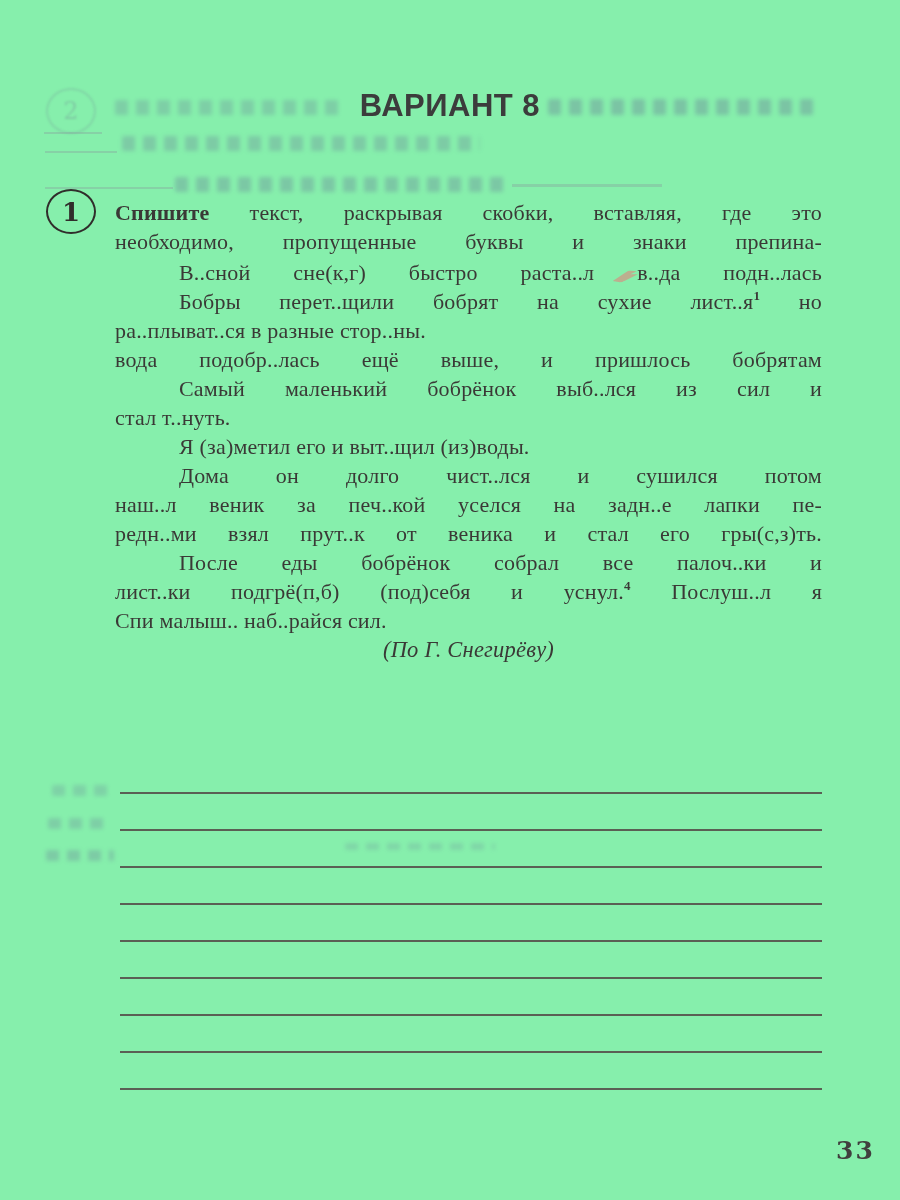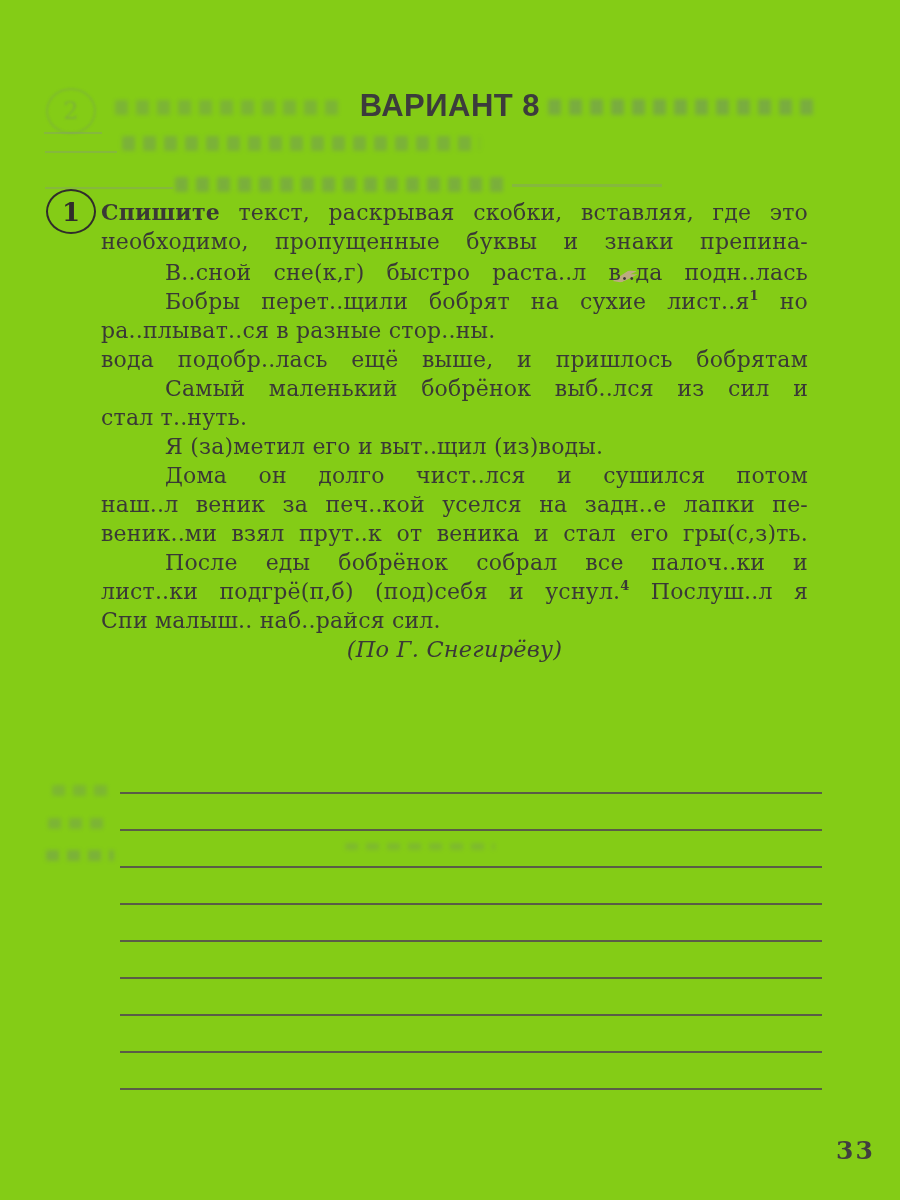--- a/index.html
+++ b/index.html
@@ -1,38 +1,38 @@
 <!DOCTYPE html>
 <html><head>
 <meta charset="utf-8">
 <style>
   html,body{margin:0;padding:0;background:#ffffff;}
   .page{
     position:relative;width:900px;height:1200px;overflow:hidden;
-    background:#84cc16;
+    background:#86efac;
     font-family:"DejaVu Serif",serif;color:#3a3936;
   }
   
   .title{
     position:absolute;top:88px;left:0;width:900px;text-align:center;
     font-family:"Liberation Sans",sans-serif;font-weight:bold;
     font-size:31px;letter-spacing:.5px;color:#3c3c3c;
   }
   
   .badge{
     position:absolute;left:46px;top:189px;width:50px;height:45px;
     border:2.5px solid #302d2b;border-radius:50%;
     display:flex;align-items:center;justify-content:center;
     font-weight:bold;font-size:26px;color:#302d2b;background:transparent;
     box-sizing:border-box;
   }
   
   .textcol{
-    position:absolute;left:101px;top:198px;width:707px;
-    font-size:22px;line-height:29px;letter-spacing:.2px;color:#3a3936;
+    position:absolute;left:115px;top:198px;width:707px;
+    font-size:22px;line-height:29px;letter-spacing:.2px;color:#3a3936;font-family:Liberation Serif, serif;
   }
   .tl{height:29px;}
   .tl.j{text-align:justify;text-align-last:justify;text-justify:inter-word;}
   .tl.ind{padding-left:64px;}
   .tl .b{font-weight:bold;}
   .bodytext{margin-top:2px;}
   sup{
     font-size:13px;font-weight:bold;line-height:0;
     vertical-align:baseline;position:relative;top:-9px;
   }
@@ -103,21 +103,21 @@
     <div class="bodytext">
         <div class="tl j ind"><span>В..сной сне(к,г) быстро раста..л в..да подн..лась</span></div>
         <div class="tl j ind"><span>Бобры перет..щили бобрят на сухие лист..я</span><sup>1</sup><span> но</span></div>
         <div class="tl"><span>ра..плыват..ся в разные стор..ны.</span></div>
         <div class="tl j"><span>вода подобр..лась ещё выше, и пришлось бобрятам</span></div>
         <div class="tl j ind"><span>Самый маленький бобрёнок выб..лся из сил и</span></div>
         <div class="tl"><span>стал т..нуть.</span></div>
         <div class="tl ind"><span>Я (за)метил его и выт..щил (из)воды.</span></div>
         <div class="tl j ind"><span>Дома он долго чист..лся и сушился потом</span></div>
         <div class="tl j"><span>наш..л веник за печ..кой уселся на задн..е лапки пе-</span></div>
-        <div class="tl j"><span>веник..ми взял прут..к от веника и стал его гры(с,з)ть.</span></div>
+        <div class="tl j"><span>редн..ми взял прут..к от веника и стал его гры(с,з)ть.</span></div>
         <div class="tl j ind"><span>После еды бобрёнок собрал все палоч..ки и</span></div>
         <div class="tl j"><span>лист..ки подгрё(п,б) (под)себя и уснул.</span><sup>4</sup><span> Послуш..л я</span></div>
         <div class="tl"><span>Спи малыш.. наб..райся сил.</span></div>
       </div>
     <div class="attribution">(По Г. Снегирёву)</div>
   </div>
 
   <div class="rules">
       <div class="rule"></div>
       <div class="rule"></div>

